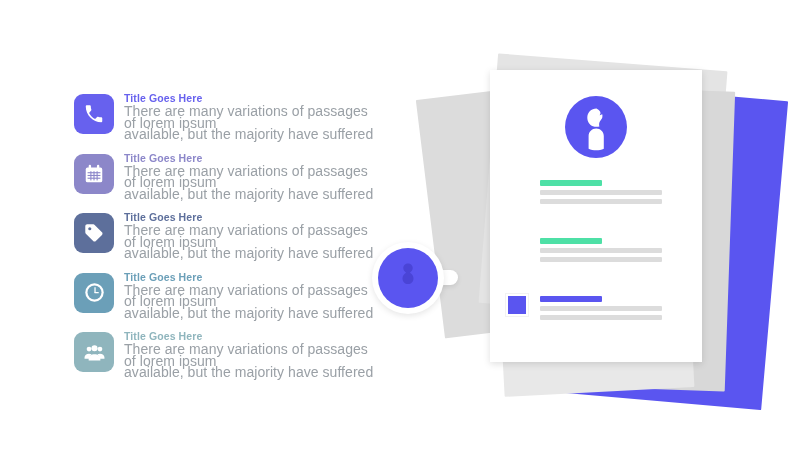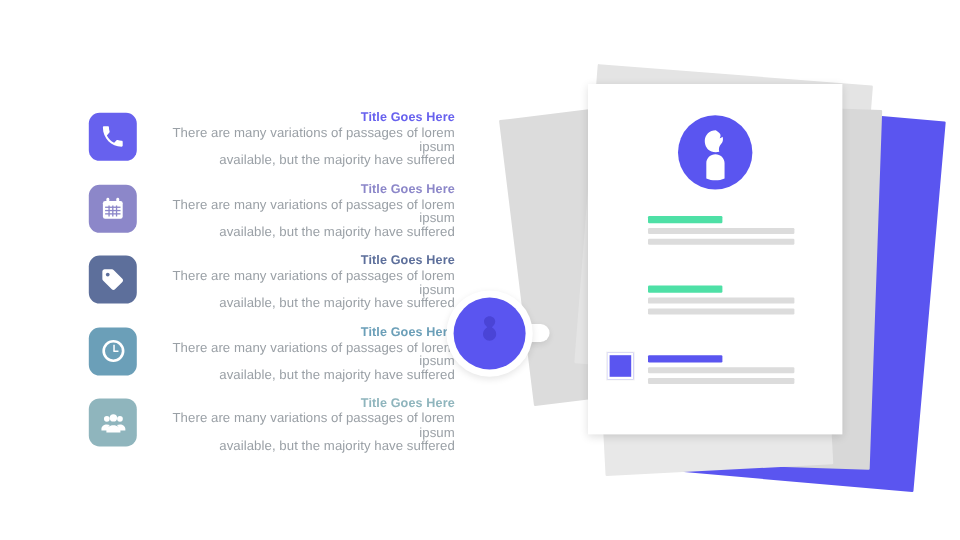--- a/index.html
+++ b/index.html
@@ -11,27 +11,27 @@
   .slide{position:relative;width:800px;height:450px;background:#fff;}
 
   
   .feature-list{position:absolute;left:74px;top:92px;width:300px;}
   .feature-item{position:relative;height:59.5px;}
   .tile{
     position:absolute;left:0;top:2px;width:40px;height:40px;
     border-radius:9px;display:flex;align-items:center;justify-content:center;
   }
   .tile svg{display:block;}
-  .ftext{position:absolute;left:50px;top:0;width:255px;text-align:right;}
+  .ftext{position:absolute;left:50px;top:0;width:255px;}
   .ftitle{
     font-size:10.5px;font-weight:bold;line-height:13px;margin:0 0 1px 0;
     letter-spacing:.1px;
   }
   .fbody{
-    font-size:11px;line-height:11.6px;color:#9aa0a6;margin:0;
+    font-size:14px;line-height:11.6px;color:#9aa0a6;margin:0;
     letter-spacing:.05px;
   }
 
   
   .art{position:absolute;left:370px;top:30px;width:430px;height:390px;}
   .layer{position:absolute;}
 
   
   .sheet-gray-left{
     left:60px;top:62px;width:120px;height:240px;background:#dcdcdc;

